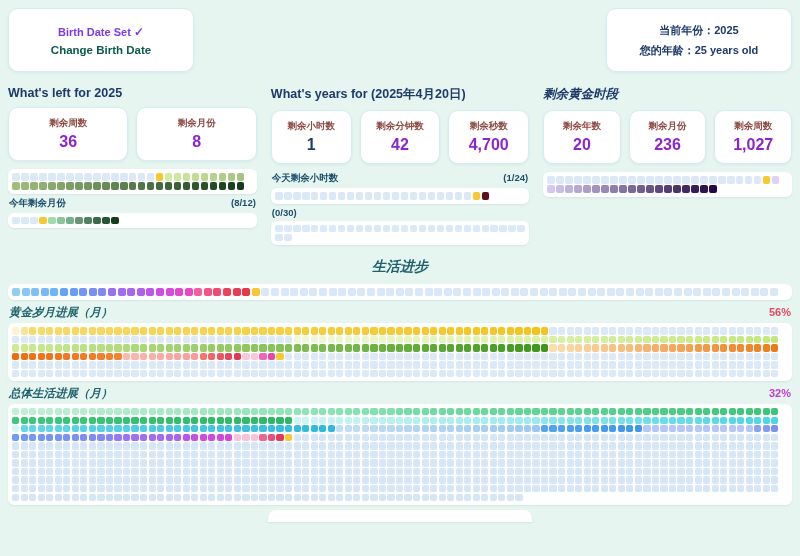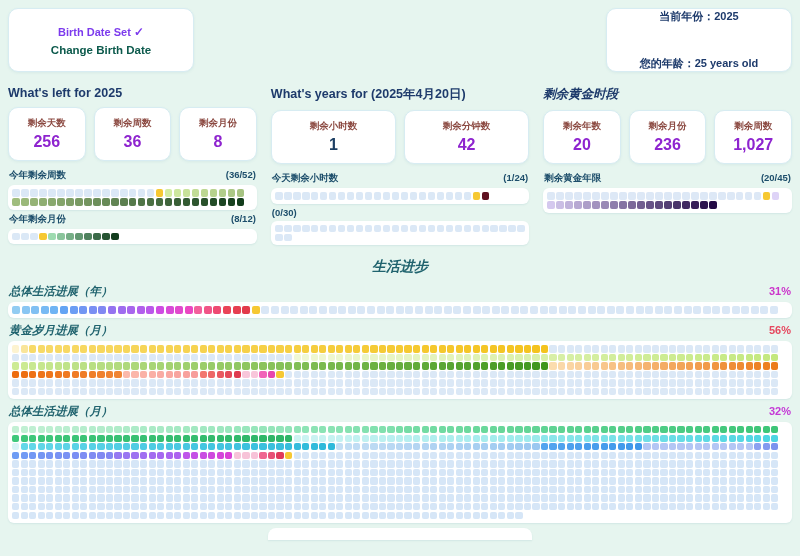--- a/index.html
+++ b/index.html
@@ -7,21 +7,21 @@
   html,body{ width:800px; height:556px; overflow:hidden; }
   body{ font-family:"Liberation Sans",sans-serif; background:var(--page_bg,#e6f5ef); }
   .page{ width:800px; height:556px; padding:8px 8px 0; }
 
   
   .top-row{ display:flex; justify-content:space-between; gap:14px; margin-bottom:12px; }
   .card{ background:#fff; border:1px solid #d7ecf2; border-radius:10px;
          box-shadow:0 1px 3px rgba(40,120,140,.08); }
   .top-card{ height:64px; display:flex; flex-direction:column; justify-content:center;
              align-items:center; gap:5px; }
-  .tc-birth{ width:186px; } .tc-year{ width:186px;justify-content:space-between; } .tc-slot{ width:188px; } .tc-clock{ width:172px; }
+  .tc-birth{ width:186px; } .tc-year{ width:186px; } .tc-slot{ width:188px; } .tc-clock{ width:172px; }
   .birth-status{ color:var(--accent_purple,#7c3aed); font-size:11px; font-weight:bold; }
   .birth-status .chk{ font-size:12px; }
   .change-btn{ background:none; border:none; color:var(--button_teal,#0c5a4c); font-weight:bold;
                font-size:11.5px; cursor:pointer; font-family:inherit; }
   .navy-line{ color:var(--navy,#1d3a6b); font-size:11px; font-weight:bold; }
   .slot-title,.slot-sub{ color:#2e7d8c; font-size:9.5px; font-weight:bold; }
   .slot-time{ color:#8b21c9; font-size:17px; font-weight:bold; }
   .clock-row{ display:flex; align-items:center; gap:6px; color:var(--navy,#1d3a6b);
               font-size:12px; font-weight:bold; }
   .icon{ display:inline-flex; }
@@ -79,35 +79,27 @@
 
 
   </div>
 
   <div class="cols-row">
 
     <div class="col">
       <h3>What's left for 2025</h3>
       <div class="stat-cards">
         <div class="card stat-card">
-          <div class="stat-label">剩余天数</div>
-          <div class="stat-value">256</div>
-        </div>
-        <div class="card stat-card">
           <div class="stat-label">剩余周数</div>
           <div class="stat-value">36</div>
         </div>
         <div class="card stat-card">
           <div class="stat-label">剩余月份</div>
           <div class="stat-value">8</div>
         </div>
-      </div>
-      <div class="mini-head">
-        <span>今年剩余周数</span>
-        <span>(36/52)</span>
       </div>
       <div class="grid-box grid-mini" style="--cols: 26;">
           <div class="square" style="background: rgb(219, 232, 246);"></div>
           <div class="square" style="background: rgb(219, 232, 246);"></div>
           <div class="square" style="background: rgb(219, 232, 246);"></div>
           <div class="square" style="background: rgb(219, 232, 246);"></div>
           <div class="square" style="background: rgb(219, 232, 246);"></div>
           <div class="square" style="background: rgb(219, 232, 246);"></div>
           <div class="square" style="background: rgb(219, 232, 246);"></div>
           <div class="square" style="background: rgb(219, 232, 246);"></div>
@@ -180,20 +172,24 @@
       <h3>What's years for (2025年4月20日)</h3>
       <div class="stat-cards">
         <div class="card stat-card">
           <div class="stat-label">剩余小时数</div>
           <div class="stat-value" style="color: rgb(29, 63, 99);">1</div>
         </div>
         <div class="card stat-card">
           <div class="stat-label">剩余分钟数</div>
           <div class="stat-value">42</div>
         </div>
+        <div class="card stat-card">
+          <div class="stat-label">剩余秒数</div>
+          <div class="stat-value">4,700</div>
+        </div>
       </div>
       <div class="mini-head">
         <span>今天剩余小时数</span>
         <span>(1/24)</span>
       </div>
       <div class="grid-box grid-mini" style="--cols: 26;">
           <div class="square" style="background: rgb(219, 232, 246);"></div>
           <div class="square" style="background: rgb(219, 232, 246);"></div>
           <div class="square" style="background: rgb(219, 232, 246);"></div>
           <div class="square" style="background: rgb(219, 232, 246);"></div>
@@ -263,24 +259,20 @@
           <div class="stat-value">20</div>
         </div>
         <div class="card stat-card">
           <div class="stat-label">剩余月份</div>
           <div class="stat-value">236</div>
         </div>
         <div class="card stat-card">
           <div class="stat-label">剩余周数</div>
           <div class="stat-value">1,027</div>
         </div>
-      </div>
-      <div class="mini-head">
-        <span>剩余黄金年限</span>
-        <span>(20/45)</span>
       </div>
       <div class="grid-box grid-mini" style="--cols: 26;">
           <div class="square" style="background: rgb(221, 232, 246);"></div>
           <div class="square" style="background: rgb(221, 232, 246);"></div>
           <div class="square" style="background: rgb(221, 232, 246);"></div>
           <div class="square" style="background: rgb(221, 232, 246);"></div>
           <div class="square" style="background: rgb(221, 232, 246);"></div>
           <div class="square" style="background: rgb(221, 232, 246);"></div>
           <div class="square" style="background: rgb(221, 232, 246);"></div>
           <div class="square" style="background: rgb(221, 232, 246);"></div>
@@ -321,24 +313,20 @@
           <div class="square" style="background: rgb(55, 30, 88);"></div>
           <div class="square" style="background: rgb(45, 20, 78);"></div>
           <div class="square" style="background: rgb(35, 9, 69);"></div>
         </div>
     </div>
   </div>
 
   <div class="life-title">生活进步</div>
 
   <div class="big-section">
-    <div class="big-head">
-      <span class="big-label">总体生活进展（年）</span>
-      <span class="big-pct" style="color: rgb(203, 53, 203);">31%</span>
-    </div>
     <div class="grid-box grid-year" style="--cols: 80;">
         <div class="square" style="background: rgb(146, 204, 242);"></div>
         <div class="square" style="background: rgb(137, 198, 243);"></div>
         <div class="square" style="background: rgb(129, 192, 243);"></div>
         <div class="square" style="background: rgb(120, 186, 244);"></div>
         <div class="square" style="background: rgb(111, 180, 244);"></div>
         <div class="square" style="background: rgb(99, 164, 244);"></div>
         <div class="square" style="background: rgb(107, 157, 244);"></div>
         <div class="square" style="background: rgb(114, 150, 243);"></div>
         <div class="square" style="background: rgb(122, 143, 243);"></div>

